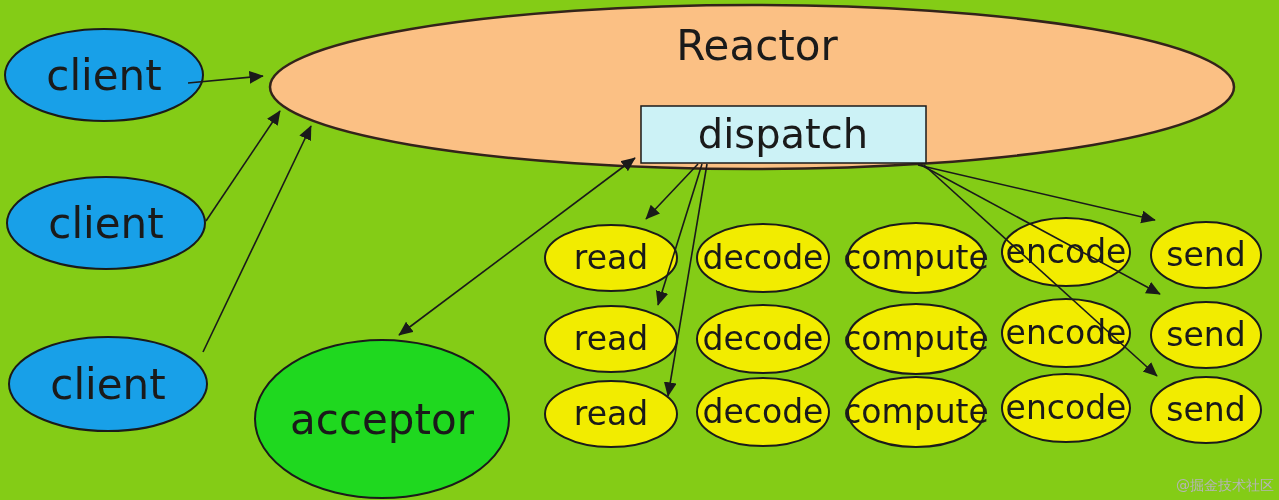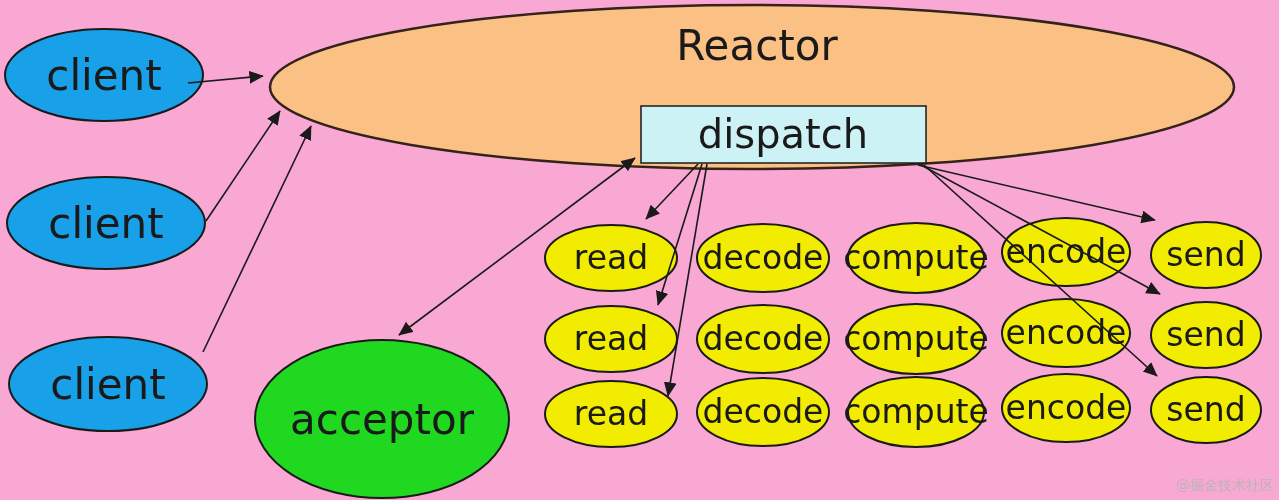--- a/index.html
+++ b/index.html
@@ -1,16 +1,16 @@
 <!DOCTYPE html>
 <html style="--client-fill: #18A0E8; --reactor-fill: #FBC084; --reactor-stroke: #33231a; --dispatch-fill: #CCF2F6; --handler-fill: #F2EC00; --acceptor-fill: #1FD81F; --outline: #1a1a1a; --line-color: #1a1a1a; --text-color: #1a1a1a; --watermark-color: #b5b5b5;"><head>
 <meta charset="utf-8">
 <style>
   html, body { margin: 0; padding: 0; background: #ffffff; }
-  .stage { width: 1279px; height: 500px; position: relative; background: #f9a8d4; overflow: hidden; }
+  .stage { width: 1279px; height: 500px; position: relative; background: #84cc16; overflow: hidden; }
 
   .ellipse-client  { fill: var(--client-fill);  stroke: var(--outline); stroke-width: 2; }
   .ellipse-reactor { fill: var(--reactor-fill); stroke: var(--reactor-stroke); stroke-width: 2.5; }
   .rect-dispatch   { fill: var(--dispatch-fill); stroke: var(--outline); stroke-width: 1.5; }
   .ellipse-handler { fill: var(--handler-fill); stroke: var(--outline); stroke-width: 2; }
   .ellipse-acceptor{ fill: var(--acceptor-fill); stroke: var(--outline); stroke-width: 2; }
 
   .lbl { fill: var(--text-color); font-family: "DejaVu Sans", sans-serif; text-anchor: middle; }
   .lbl-title    { font-size: 42px; }
   .lbl-dispatch { font-size: 40px; }

